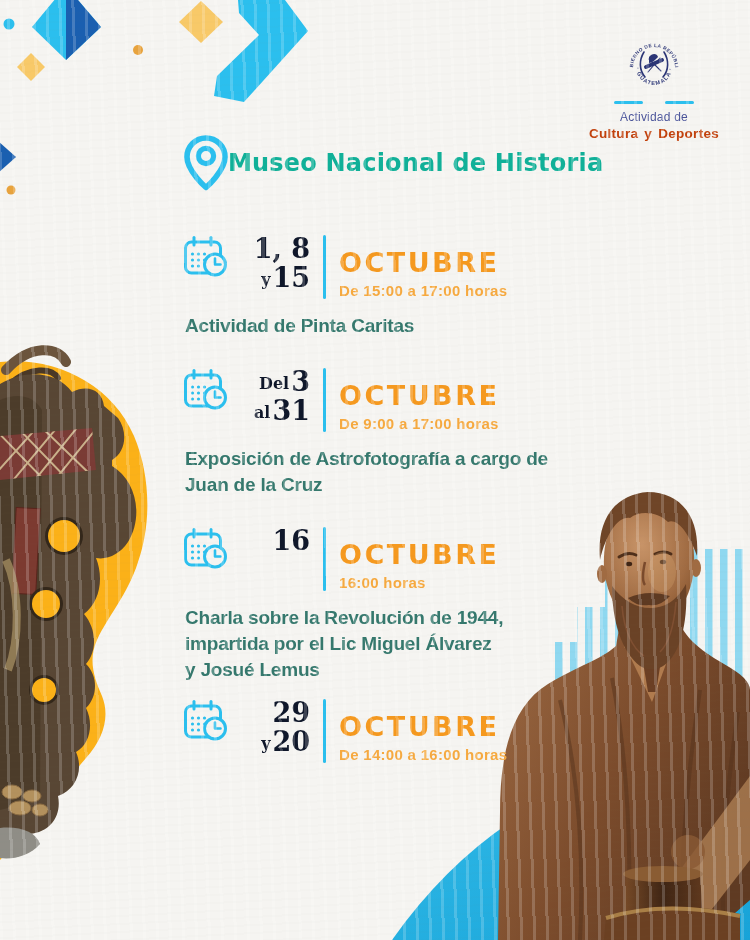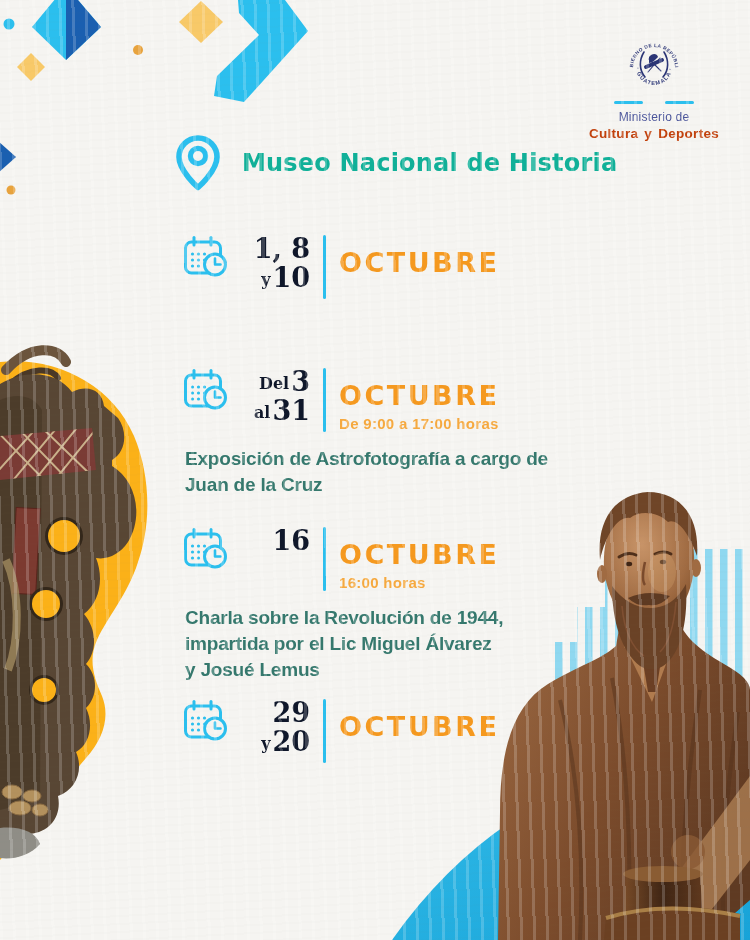--- a/index.html
+++ b/index.html
@@ -17,21 +17,21 @@
   }
   svg{display:block}
   
   .logo{position:absolute;left:584px;top:34px;width:140px;display:flex;flex-direction:column;align-items:center;z-index:5}
   .seal{width:60px;height:60px}
   .dashes{display:flex;gap:22px;margin-top:7px}
   .dash{width:29px;height:3px;background:#2bbfee;border-radius:2px}
   .m1{font-size:12px;color:#4a549a;margin-top:7px;letter-spacing:.2px;line-height:13px}
   .m2{font-size:13.5px;font-weight:bold;color:#c2410c;margin-top:2px;letter-spacing:.3px;line-height:15px;word-spacing:2px}
   
-  .titleRow{position:absolute;left:176px;top:134px;display:flex;align-items:center;gap:22px;z-index:5}
+  .titleRow{position:absolute;left:184px;top:134px;display:flex;align-items:center;z-index:5}
   .pin{width:44px;height:57px}
   .title{font-size:24px;font-weight:bold;color:#10b098;letter-spacing:.2px;font-family:"DejaVu Sans","Liberation Sans",sans-serif}
   
   .event{position:absolute;left:182px;width:545px;z-index:5}
   .erow{display:flex;align-items:flex-start}
   .cal{width:48px;height:48px;flex:none}
   .dates{width:76px;margin-left:4px;margin-top:3px;text-align:right;color:#0f172a;
          font-family:"DejaVu Serif","Liberation Serif",serif;font-weight:bold;line-height:25px}
   .dnum{font-size:27px}
   .dpfx{font-size:16px;margin-right:2px;position:relative;top:-2px}
@@ -145,45 +145,47 @@
         <path d="M40 18 C45 26 45 36 39 43"></path>
         <path d="M24 38 L36 24 M25 25 L37 37" stroke-width="1.1"></path>
         <path d="M22 33 L38 26" stroke-width="4"></path>
         <path d="M25 23 C28 19 33 19 34 23 C31 26 28 29 25 29 Z" fill="#2b3576" stroke="none"></path>
       </g>
     </svg>
     <div class="dashes">
       <span class="dash"></span>
       <span class="dash"></span>
     </div>
-    <div class="m1">Ministerio de</div>
+    <div class="m1">Actividad de</div>
     <div class="m2">Cultura y Deportes</div>
   </div>
 
   <div class="titleRow">
     <svg class="pin" viewBox="0 0 44 56">
         <use href="#pinicon"></use>
       </svg>
     <div class="title">Museo Nacional de Historia</div>
   </div>
 
   <div class="event" style="top:233px">
     <div class="erow">
       <svg class="cal" viewBox="0 0 48 48">
           <use href="#calicon"></use>
         </svg>
       <div class="dates">
         <div><span class="dpfx"></span><span class="dnum">1, 8</span></div>
-        <div><span class="dpfx">y</span><span class="dnum">10</span></div>
+        <div><span class="dpfx">y</span><span class="dnum">15</span></div>
       </div>
       <div class="vdiv"></div>
       <div class="mcol">
         <div class="month">OCTUBRE</div>
-      </div>
-    </div>
+        <div class="time">De 15:00 a 17:00 horas</div>
+      </div>
+    </div>
+    <div class="desc">Actividad de Pinta Caritas</div>
   </div>
 
   <div class="event" style="top:366px">
     <div class="erow">
       <svg class="cal" viewBox="0 0 48 48">
           <use href="#calicon"></use>
         </svg>
       <div class="dates">
         <div><span class="dpfx">Del</span><span class="dnum">3</span></div>
         <div><span class="dpfx">al</span><span class="dnum">31</span></div>
@@ -223,20 +225,21 @@
       <svg class="cal" viewBox="0 0 48 48">
           <use href="#calicon"></use>
         </svg>
       <div class="dates">
         <div><span class="dpfx"></span><span class="dnum">29</span></div>
         <div><span class="dpfx">y</span><span class="dnum">20</span></div>
       </div>
       <div class="vdiv"></div>
       <div class="mcol">
         <div class="month">OCTUBRE</div>
+        <div class="time">De 14:00 a 16:00 horas</div>
       </div>
     </div>
   </div>
 
   <svg class="artback" viewBox="0 0 750 940">
     <defs>
       <pattern id="stripePat" width="15" height="12" patternUnits="userSpaceOnUse">
         <rect width="7.5" height="12" fill="#8fd8f0"></rect>
       </pattern>
       <linearGradient id="waveGrad" x1="0" y1="0" x2="1" y2="1">

